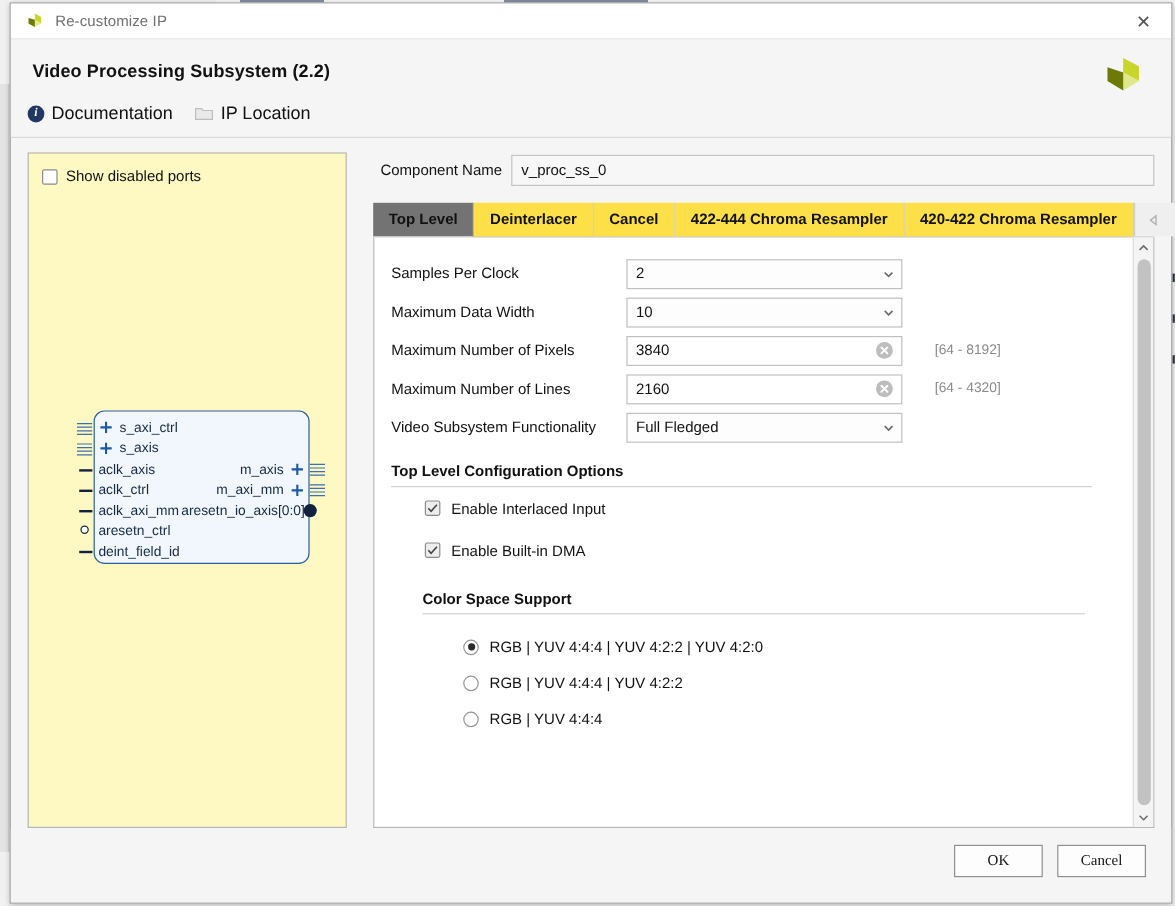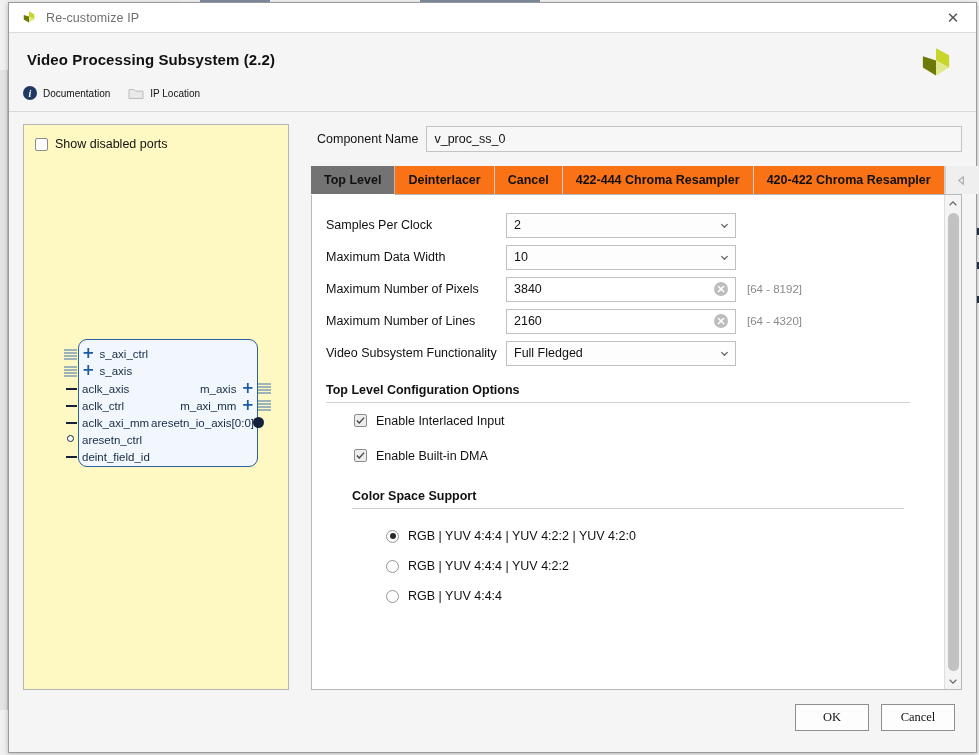--- a/index.html
+++ b/index.html
@@ -78,21 +78,21 @@
     padding-left: 18px; letter-spacing: .1px;
   }
   #xilinx-logo {
     position: absolute; right: 18px; top: 10px; width: 44px; height: 42px;
   }
   #linkbar {
     display: flex; align-items: center; gap: 18px;
     padding: 18px 0 11px 14px;
   }
   .linkitem { display: flex; align-items: center; gap: 6px; cursor: pointer; }
-  .linkitem .ltext { font-size: 10px; color: #111; }
+  .linkitem .ltext { font-size: 15px; color: #111; }
   .info-ic {
     width: 14px; height: 14px; border-radius: 50%;
     background: #1f3864; color: #fff;
     font-size: 10px; font-weight: bold; font-style: italic;
     display: flex; align-items: center; justify-content: center;
     font-family: "Liberation Serif", serif;
   }
   .folder-ic { width: 16px; height: 13px; position: relative; }
 
   
@@ -188,21 +188,21 @@
     display: flex; align-items: stretch;
     height: 29px; min-height: 29px;
     border-bottom: 1px solid #b8b8b8;
     background: #efefef;
   }
   .tab {
     display: flex; align-items: center;
     padding: 0 13px;
     font-size: 12.5px; font-weight: bold; color: #111;
     border-right: 1px solid #cfcfcf;
-    background: #f97316; cursor: pointer;
+    background: #fde047; cursor: pointer;
     white-space: nowrap;
   }
   .tab.active {
     background: #737373;
     border-bottom: 1px solid #ffffff;
     margin-bottom: -1px;
     border-right: 1px solid #b8b8b8;
   }
   #tabnav {
     display: flex; align-items: center; gap: 5px;
@@ -219,21 +219,21 @@
     flex: 1; display: flex; min-height: 0;
     background: #ffffff;
     border: 1px solid #b8b8b8; border-top: none;
   }
   #form-area {
     flex: 1; padding: 14px 0 0 0; overflow: hidden; min-width: 0;
   }
 
   .frow {
     display: flex; align-items: center;
-    height: 32px; padding-left: 14px;
+    height: 32px; padding-left: 14px; gap: 16px;
   }
   .frow .flabel {
     font-size: 12.5px; color: #111;
     width: 180px; min-width: 180px; white-space: nowrap;
   }
   .ffield {
     width: 230px; height: 25px;
     border: 1px solid #c0c0c0; background: #fff;
     display: flex; align-items: center;
     padding: 0 0 0 7px;

